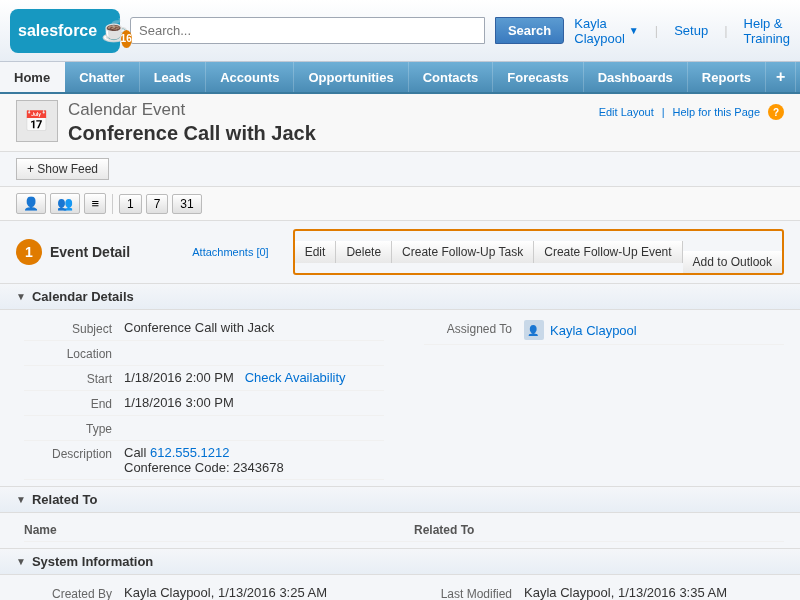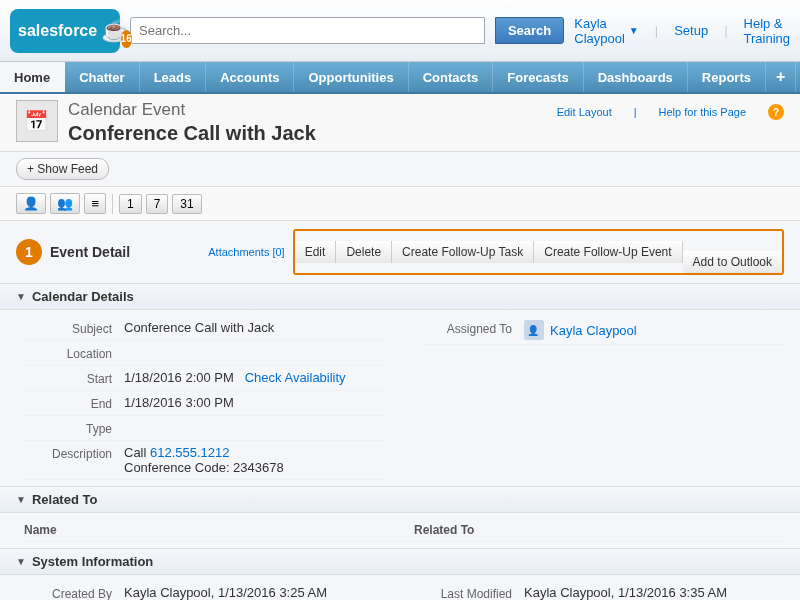--- a/index.html
+++ b/index.html
@@ -22,27 +22,27 @@
     .nav-item { color: white; padding: 0 14px; display: flex; align-items: center; font-size: 13px; cursor: pointer; border-right: 1px solid rgba(255,255,255,0.2); text-decoration: none; font-weight: bold; }
     .nav-item.active { background: #f4f6f9; color: #333; }
     .nav-item.add { font-size: 16px; padding: 0 10px; }
 
     
     .page-header { background: #f8f8f8; border-bottom: 1px solid #ddd; padding: 6px 16px 6px 16px; display: flex; align-items: flex-start; justify-content: space-between; }
     .page-header-left { display: flex; align-items: flex-start; gap: 10px; }
     .page-icon { width: 42px; height: 42px; background: #e8e8e8; border: 1px solid #bbb; display: flex; align-items: center; justify-content: center; font-size: 20px; }
     .page-title-area .breadcrumb { font-size: 17px; color: #666; }
     .page-title-area h1 { font-size: 20px; font-weight: bold; color: #333; margin-top: 2px; }
-    .page-header-right { font-size: 11px; color: #0070d2; display: flex; gap: 22px; align-items: center; padding-top: 4px; }
+    .page-header-right { font-size: 11px; color: #0070d2; display: flex; gap: 8px; align-items: center; padding-top: 4px; }
     .page-header-right a { color: #0070d2; text-decoration: none; }
     .page-header-right .help-icon { width: 16px; height: 16px; background: #f90; border-radius: 50%; display: inline-flex; align-items: center; justify-content: center; color: white; font-size: 10px; font-weight: bold; }
 
     
     .show-feed-bar { padding: 6px 16px; border-bottom: 1px solid #ddd; background: #f4f6f9; }
-    .show-feed-btn { background: linear-gradient(to bottom, #fff, #e8e8e8); border: 1px solid #bbb; padding: 3px 10px; font-size: 12px; cursor: pointer; border-radius: 10px; color: #333; }
+    .show-feed-btn { background: linear-gradient(to bottom, #fff, #e8e8e8); border: 1px solid #bbb; padding: 3px 10px; font-size: 12px; cursor: pointer; border-radius: 0; color: #333; }
     .show-feed-btn:before { content: '+ '; }
 
     
     .view-toggle { padding: 6px 16px; border-bottom: 1px solid #ddd; background: #f9f9f9; display: flex; align-items: center; gap: 4px; }
     .view-btn { background: linear-gradient(to bottom, #fff, #e0e0e0); border: 1px solid #bbb; padding: 2px 6px; cursor: pointer; font-size: 13px; border-radius: 2px; }
     .view-num { background: linear-gradient(to bottom, #fff, #e0e0e0); border: 1px solid #bbb; padding: 2px 7px; cursor: pointer; font-size: 12px; border-radius: 2px; }
     .view-separator { border-left: 1px solid #ccc; height: 20px; margin: 0 2px; }
 
     
     .main { padding: 0; overflow-y: auto; height: 440px; }
@@ -148,21 +148,21 @@
   <button class="view-num">31</button>
 </div>
 
 <div class="main">
 
   <div class="section-header">
     <div style="display:flex;align-items:center;">
       <div class="step-circle">1</div>
       <span class="section-title">Event Detail</span>
     </div>
-    <div style="display:flex;align-items:center;gap:0;">
+    <div style="display:flex;align-items:center;gap:16px;">
       <a href="#" class="attachments-link">Attachments [0]</a>
       <div class="action-buttons">
         <button class="action-btn">Edit</button>
         <button class="action-btn">Delete</button>
         <button class="action-btn">Create Follow-Up Task</button>
         <button class="action-btn">Create Follow-Up Event</button>
         <button class="action-btn">Add to Outlook</button>
       </div>
     </div>
   </div>

